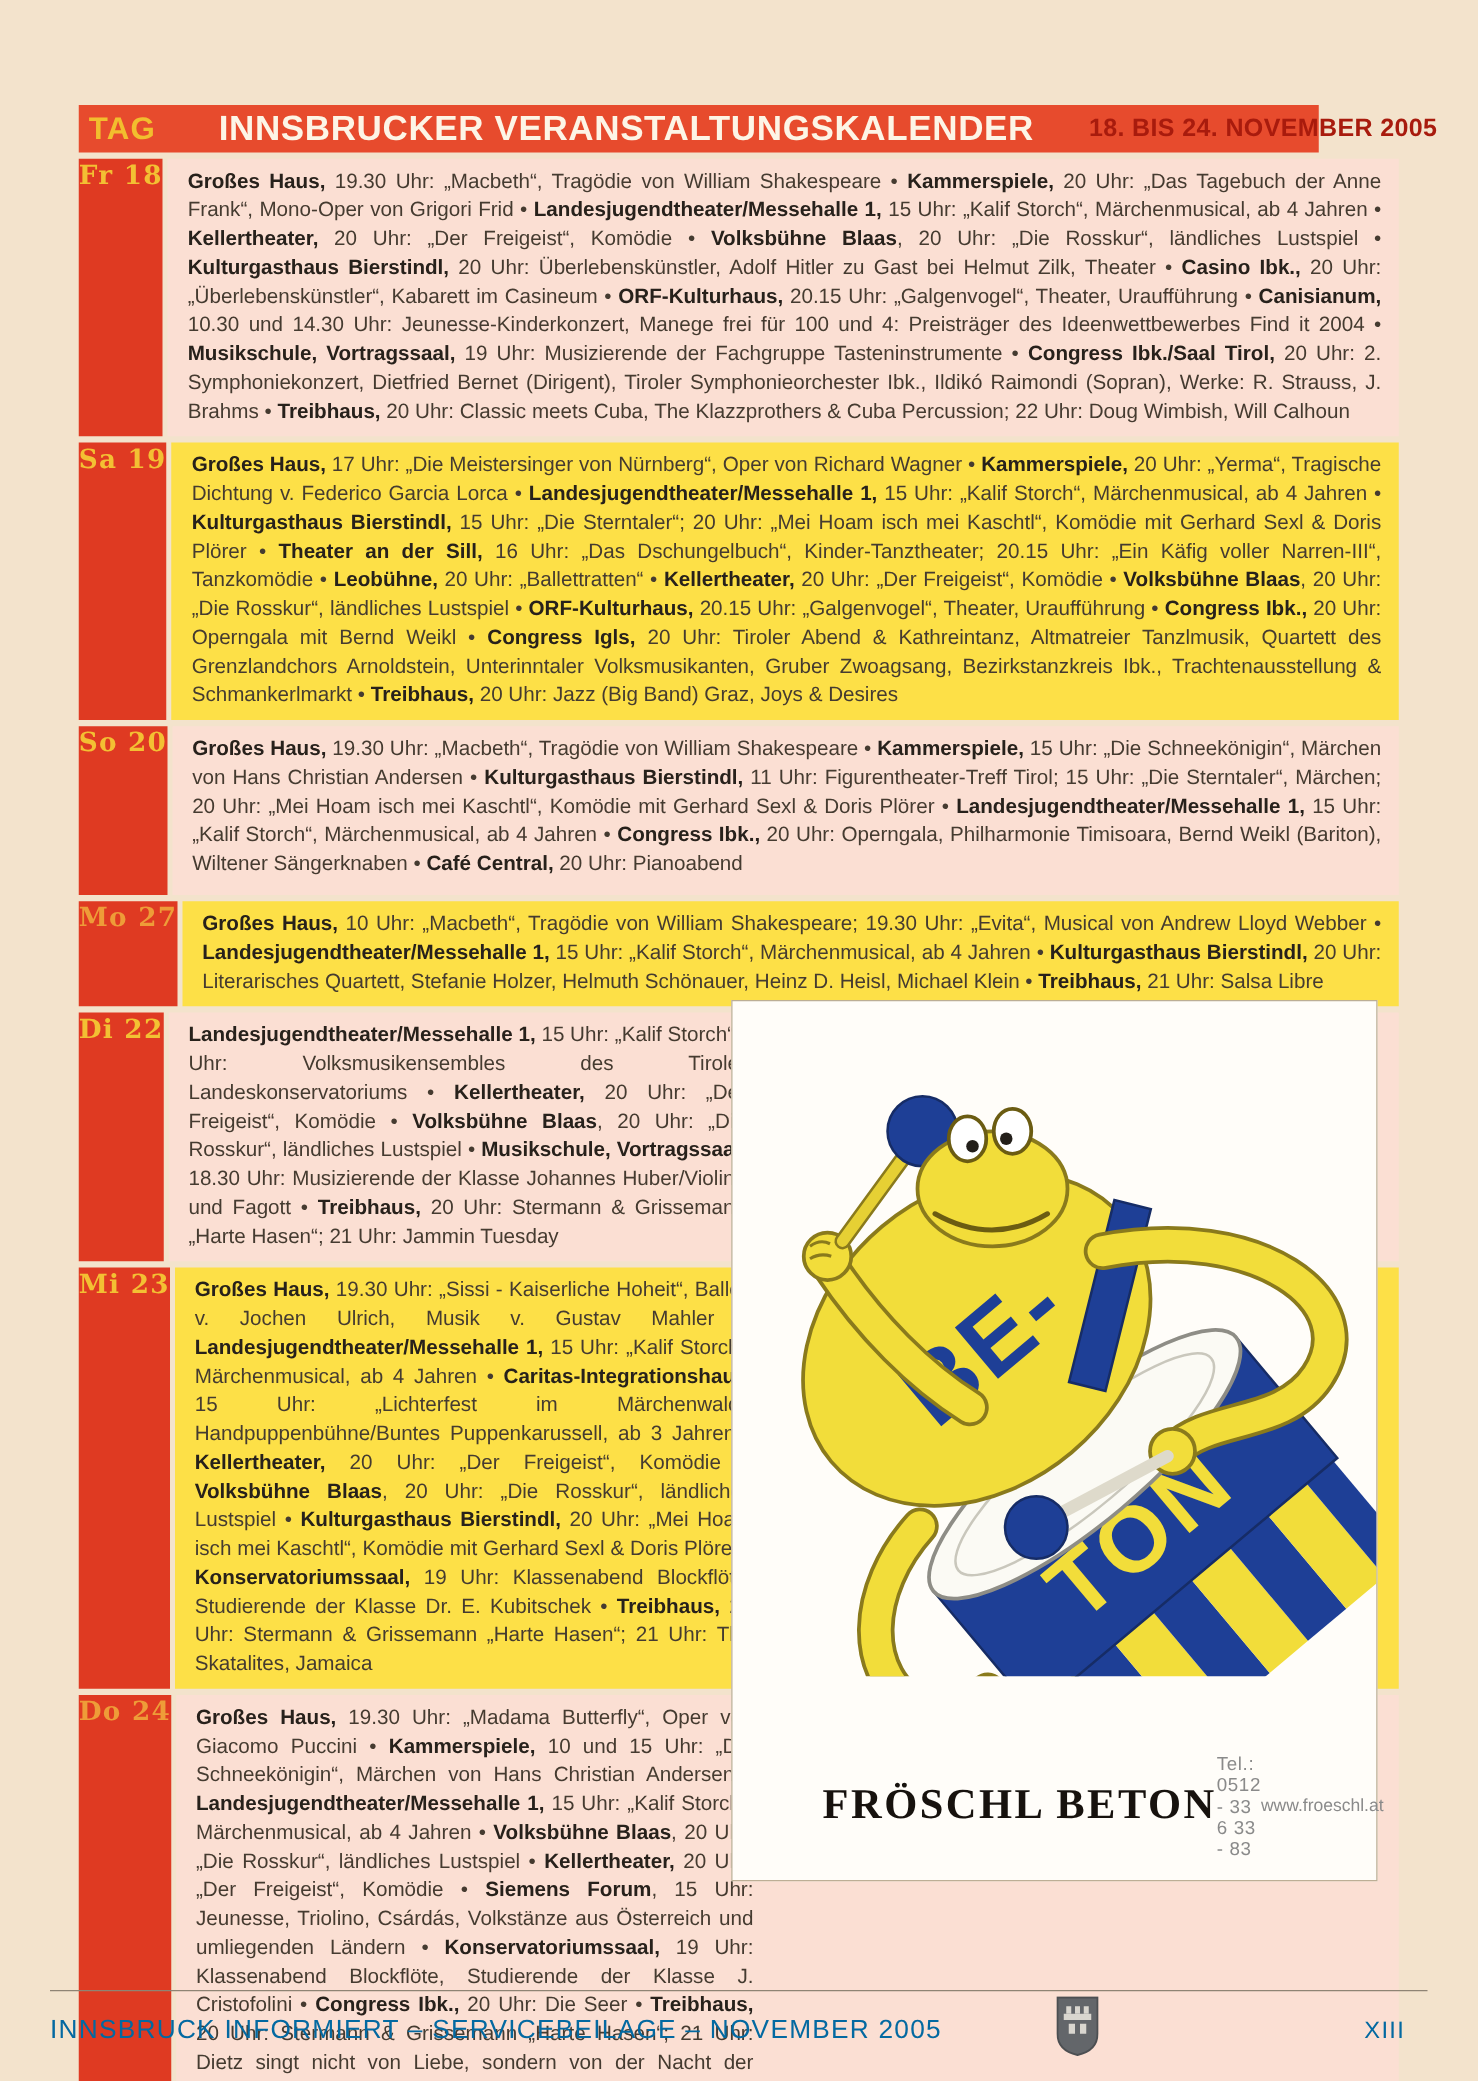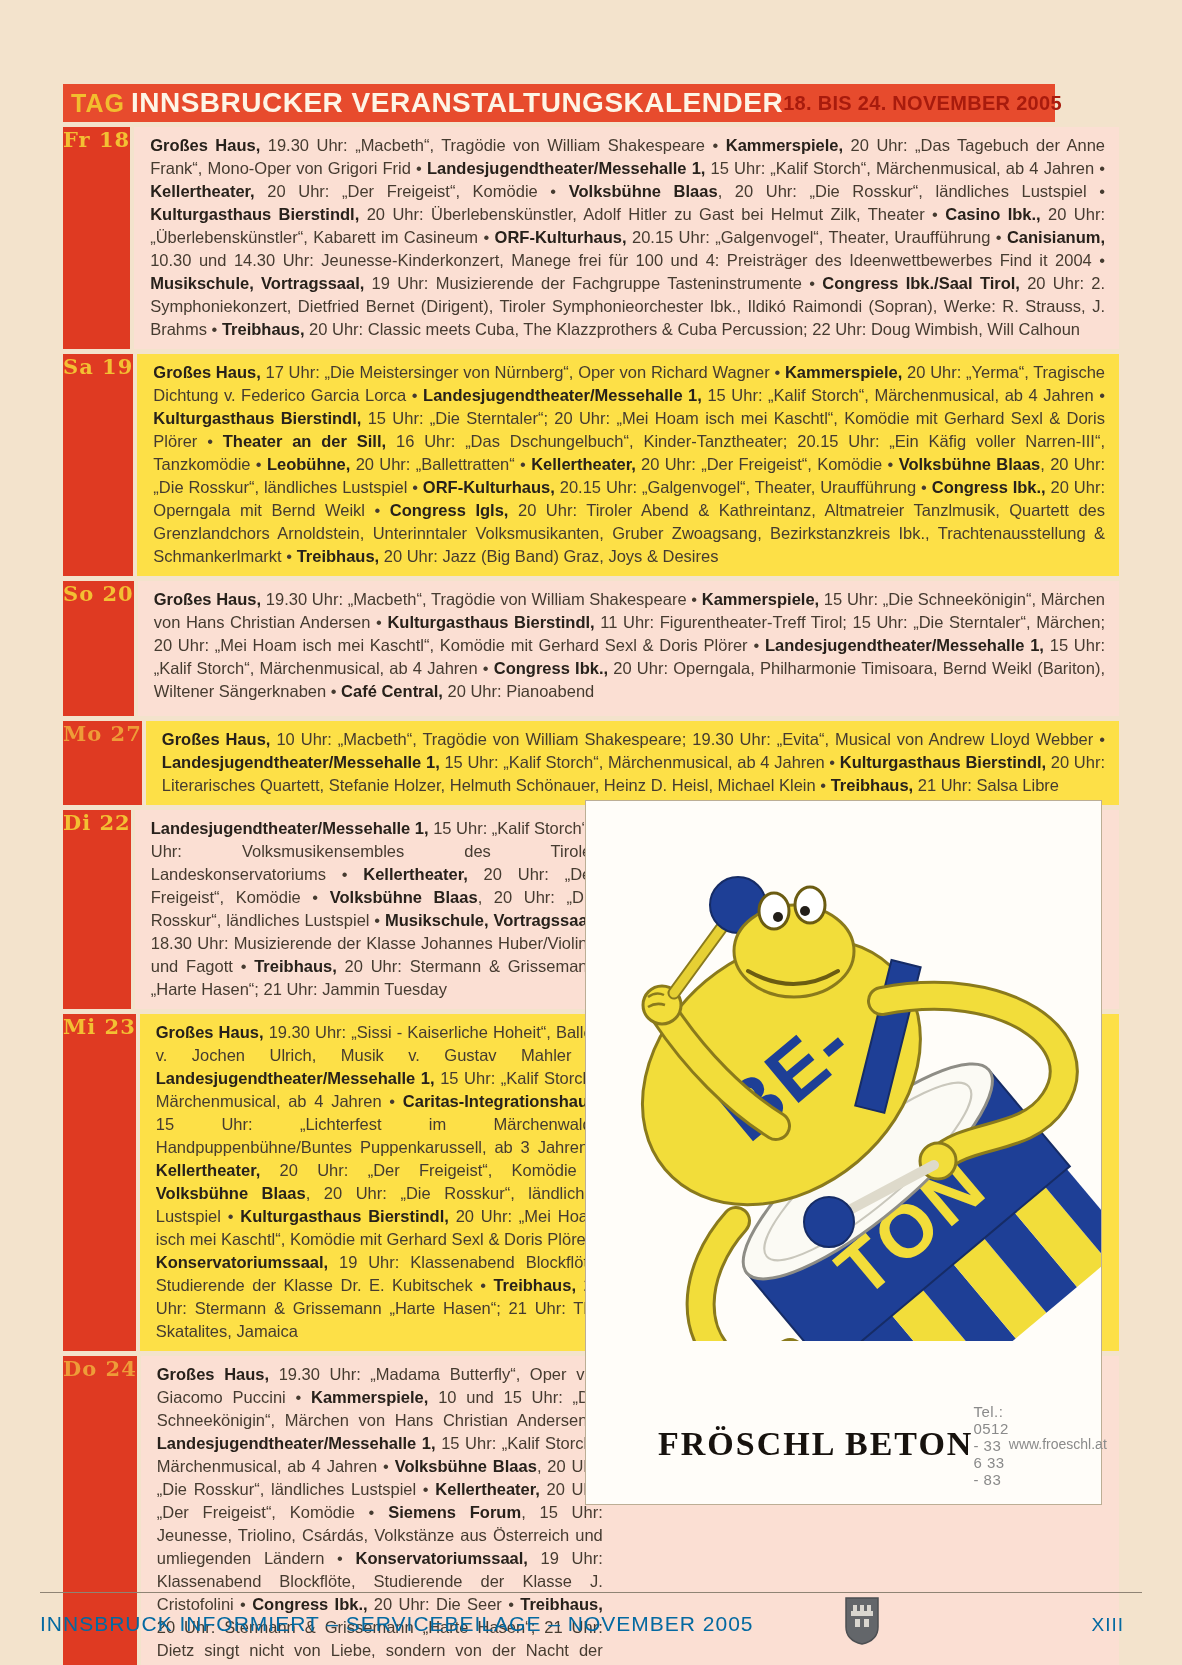--- a/index.html
+++ b/index.html
@@ -7,21 +7,21 @@
     width:1182px;height:1665px;
     background:#f3e3cc;
     font-family:"Liberation Sans",sans-serif;
     -webkit-font-smoothing:antialiased;
   }
   .page{position:relative;width:1182px;height:1665px;overflow:hidden;}
 
   
   .topbar{
     position:absolute;left:63px;top:84px;width:992px;height:38px;
-    background:#e74b2d;display:flex;align-items:center;
+    background:#e74b2d;display:flex;align-items:center;gap:44px;
   }
   .topbar .tag{
     width:66px;padding-left:8px;
     color:#f2be2e;font-weight:700;font-size:25px;letter-spacing:1px;
   }
   .topbar .title{
     color:#fdf5e6;font-weight:700;font-size:28px;letter-spacing:.5px;
     white-space:nowrap;margin-left:6px;
   }
   .topbar .daterange{

